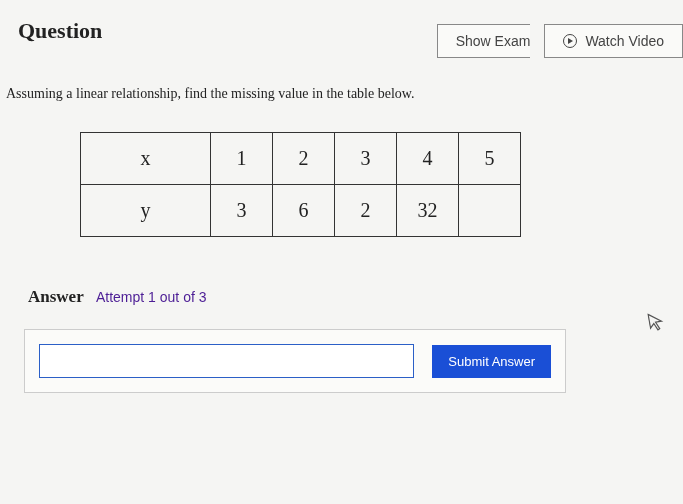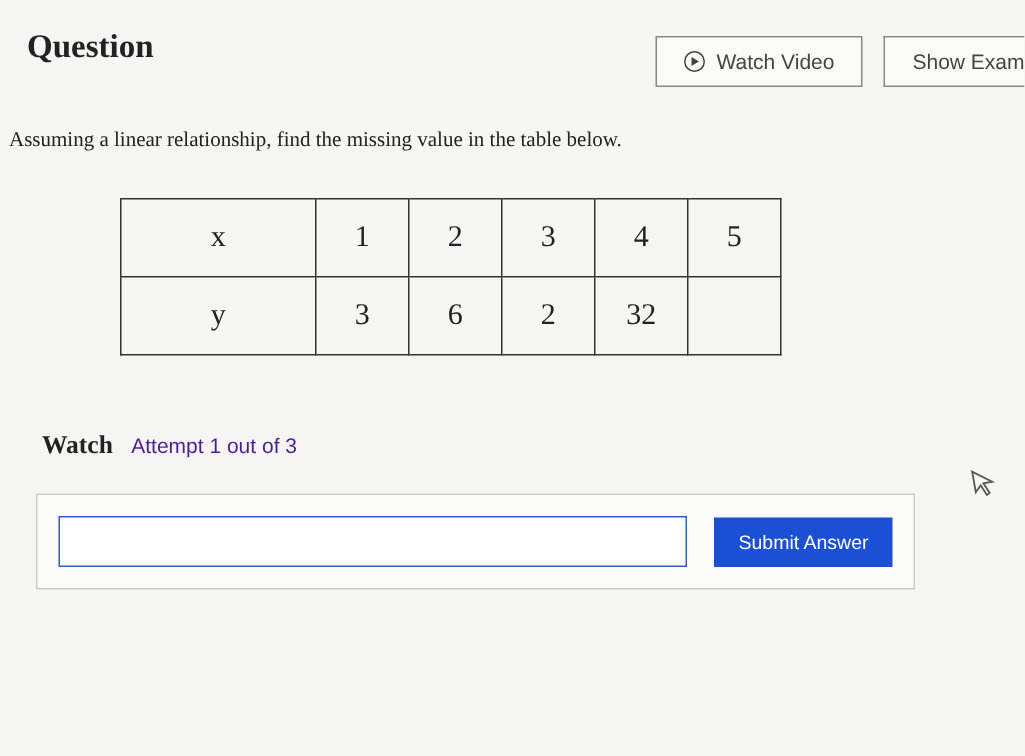--- a/index.html
+++ b/index.html
@@ -104,21 +104,21 @@
     .answer-label { font-weight: bold; }
     .attempt { color: #4c1d95; font-size: 14px; margin-left: 8px; font-family: Arial, sans-serif; }
     .input-area {
       margin: 22px 0 0 24px;
       border: 1px solid #ccc;
       background: #fbfbf9;
       padding: 14px 14px;
       display: flex;
       gap: 18px;
       align-items: center;
-      width: 586px;
+      width: 542px;
     }
     .answer-input {
       flex: 1;
       height: 34px;
       border: 1.5px solid #2b5fc7;
       background: #fff;
       padding: 4px 8px;
       font-size: 16px;
       outline: none;
     }
@@ -131,28 +131,28 @@
       font-size: 13px;
       cursor: pointer;
     }
   </style>
 </head>
 <body>
 
 <div class="header-row">
   <div class="question-heading">Question</div>
   <div class="header-buttons">
+    <div class="btn-outline cut">
+      <span>Show Exam</span>
+    </div>
     <div class="btn-outline">
       <span class="play-icon-circle">
           <span class="play-triangle"></span>
         </span>
       <span>Watch Video</span>
-    </div>
-    <div class="btn-outline cut">
-      <span>Show Exam</span>
     </div>
   </div>
 </div>
 
 <div class="prompt">Assuming a linear relationship, find the missing value in the table below.</div>
 
 <div class="table-wrap">
   <table class="data">
     <tbody>
         <tr>
@@ -175,20 +175,20 @@
     </table>
 </div>
 
 <div class="cursor-arrow">
   <svg width="16" height="20" viewBox="0 0 16 20">
       <path d="M1 1 L1 15 L5 11 L8 18 L10 17 L7 10 L13 10 Z" fill="none" stroke="#555" stroke-width="1.2"></path>
     </svg>
 </div>
 
 <div class="answer-row">
-  <span class="answer-label">Watch</span>
+  <span class="answer-label">Answer</span>
   <span class="attempt">Attempt 1 out of 3</span>
 </div>
 
 <div class="input-area">
   <input class="answer-input" type="text" value="" style="">
   <button class="submit-btn">Submit Answer</button>
 </div>
 
 </body></html>

